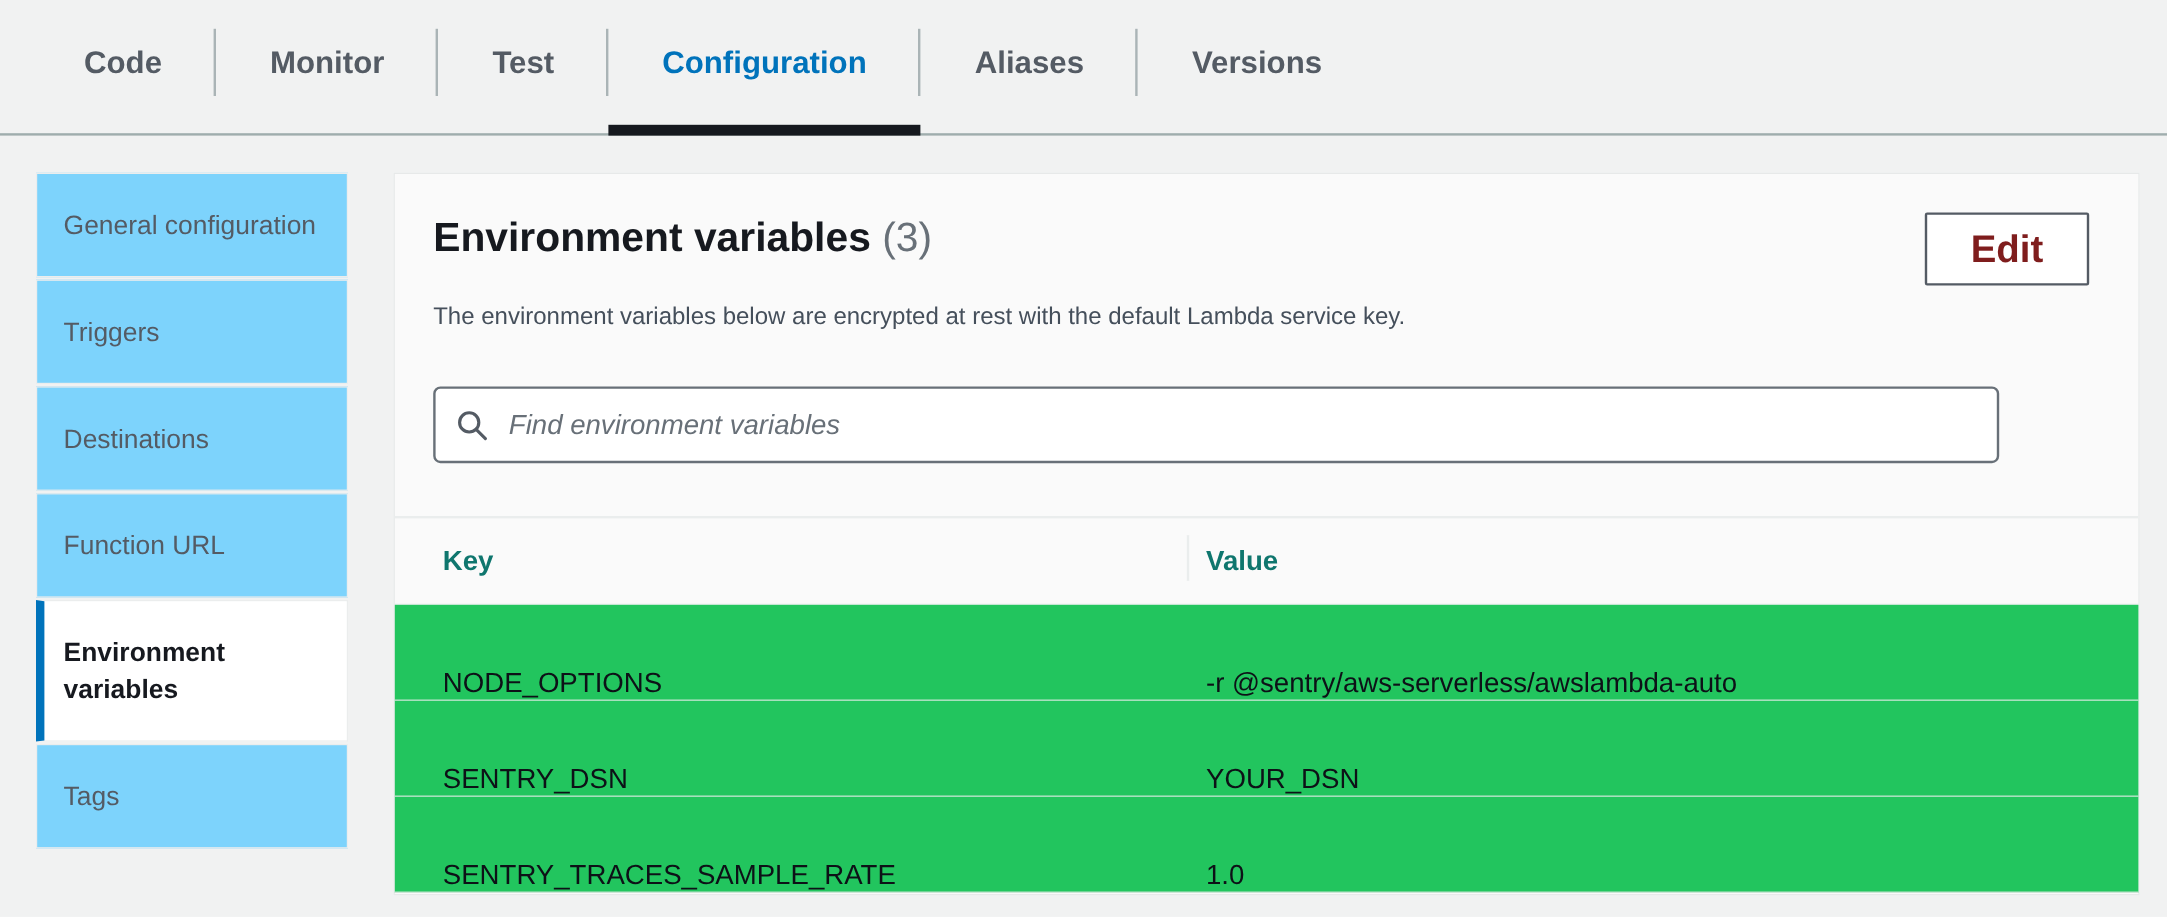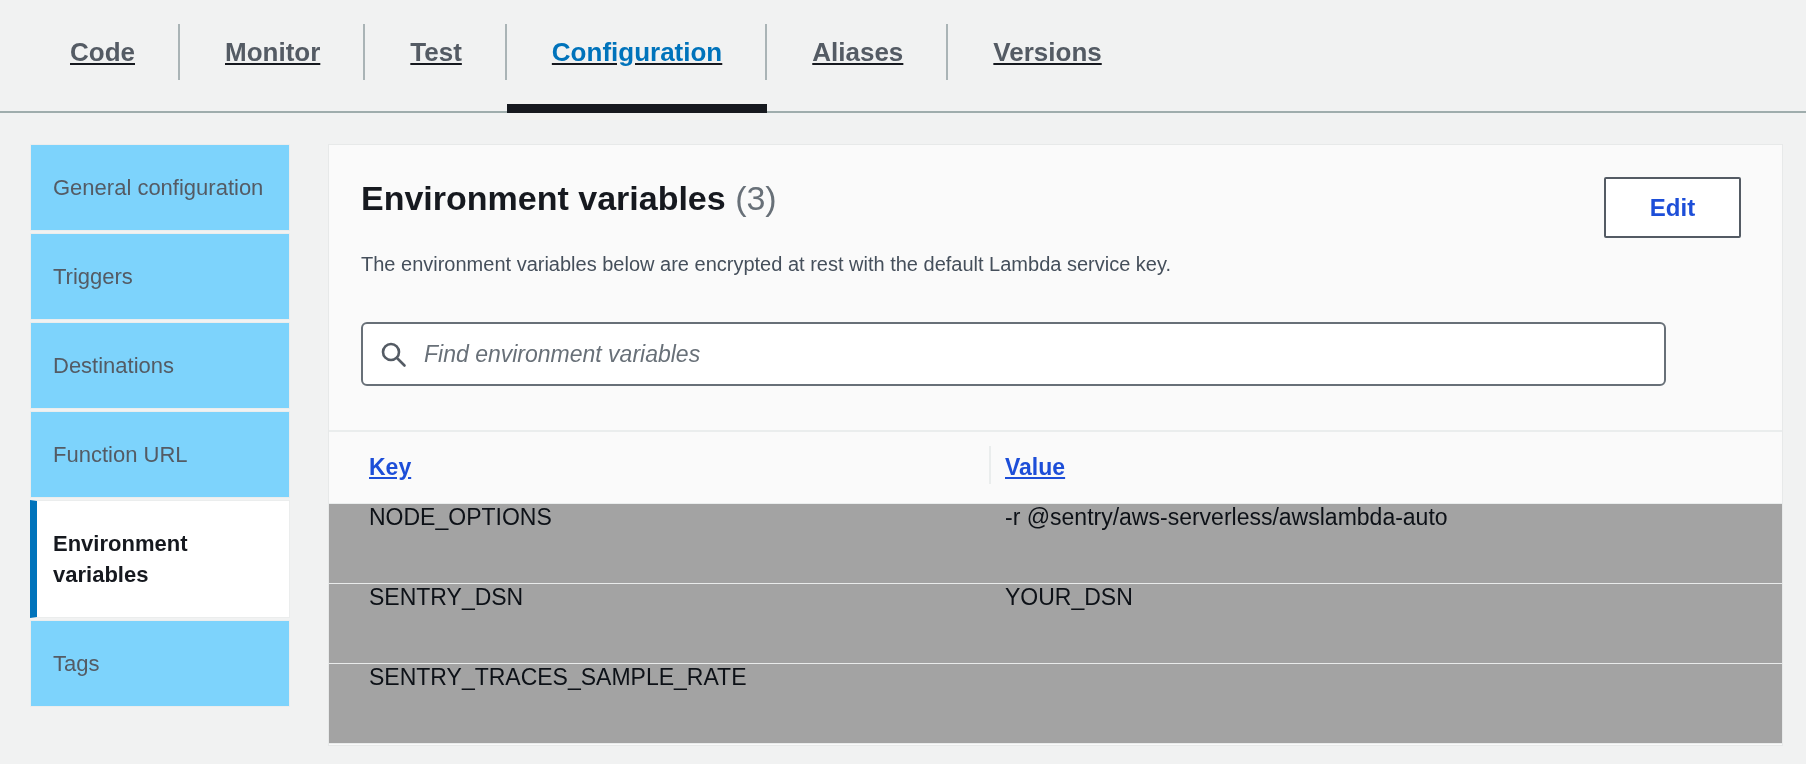--- a/index.html
+++ b/index.html
@@ -6,21 +6,21 @@
   body {
     width: 1806px; height: 764px; overflow: hidden; position: relative;
     background: #f1f2f2;
     font-family: "Liberation Sans", "DejaVu Sans", sans-serif;
     color: #16191f;
   }
 
   
   .tabbar { position: absolute; left: 0; top: 0; width: 1806px; height: 113px; }
   .tabrule { position: absolute; left: 0; top: 111px; width: 100%; height: 2px; background: #9fadad; }
-  .tabs { display: flex; align-items: flex-end; height: 104px; padding-left: 25px; text-decoration: underline; }
+  .tabs { display: flex; align-items: flex-end; height: 104px; padding-left: 25px; }
   .tab {
     position: relative; height: 104px; display: flex; align-items: center;
     padding: 0 45px; font-size: 26px; font-weight: 700; color: #545b64; cursor: pointer;
     white-space: nowrap;
   }
   .tab:not(:last-of-type)::after {
     content: ""; position: absolute; right: 0; top: 24px; height: 56px; width: 2px; background: #aab4b6;
   }
   .tab.active { color: #0073bb; }
   .tab.active::before {
@@ -42,46 +42,46 @@
   
   .panel {
     position: absolute; left: 328px; top: 144px; width: 1455px; height: 602px;
     box-sizing: border-box; background: #fafafa; border: 1px solid #e7e9e9;
   }
   .panel-title { margin: 34px 32px 0; font-size: 34px; line-height: 38px; font-weight: 700; color: #16191f; }
   .panel-title .count { font-weight: 400; color: #687078; }
   .edit-btn {
     position: absolute; top: 32px; right: 41px; width: 137px; height: 61px;
     background: #ffffff; border: 2px solid #545b64; border-radius: 2px;
-    font-family: inherit; font-size: 24px; font-weight: 700; color: #1d4ed8; cursor: pointer;
+    font-family: inherit; font-size: 32px; font-weight: 700; color: #7f1d1d; cursor: pointer;
   }
   .panel-desc { margin: 33px 32px 0; font-size: 20px; line-height: 28px; color: #454f5b; }
 
   .search-box {
     box-sizing: border-box; margin: 44px 32px 0; width: 1305px; height: 64px;
     background: #ffffff; border: 2px solid #687078; border-radius: 6px;
     display: flex; align-items: center; padding: 0 17px; gap: 15px;
   }
   .search-box svg { flex: 0 0 auto; }
   .search-box input {
     flex: 1; border: none; outline: none; background: transparent;
     font-family: inherit; font-size: 23px; color: #16191f;
   }
   .search-box input::placeholder { font-style: italic; color: #687078; opacity: 1; }
 
   .panel-divider { margin-top: 44px; height: 2px; background: #eaeded; }
 
   .thead { display: flex; align-items: center; height: 71px; border-bottom: 1px solid #eaeded; }
   .col-key { box-sizing: border-box; width: 662px; padding-left: 40px; position: relative; }
   .col-val { box-sizing: border-box; flex: 1; padding-left: 14px; }
-  .thead .col-key, .thead .col-val { font-size: 23px; font-weight: 700; color: #1d4ed8; text-decoration: underline; }
+  .thead .col-key, .thead .col-val { font-size: 23px; font-weight: 700; color: #0f766e; }
   .thead .col-key::after {
     content: ""; position: absolute; right: 0; top: -8px; height: 38px; width: 2px; background: #eaeded;
   }
-  .trow { display: flex; align-items: flex-start; height: 79px; background: #a3a3a3; border-bottom: 1px solid #e9ebeb; }
+  .trow { display: flex; align-items: flex-end; height: 79px; background: #22c55e; border-bottom: 1px solid #e9ebeb; }
   .trow .col-key, .trow .col-val { font-size: 23px; color: #0d1117; white-space: nowrap; }
 </style>
 </head>
 <body>
 
 <div class="tabbar">
   <div class="tabs">
 
       <div class="tab">
         <span>Code</span>
@@ -169,15 +169,16 @@
         <div class="col-val">-r @sentry/aws-serverless/awslambda-auto</div>
       </div>
 
       <div class="trow">
         <div class="col-key">SENTRY_DSN</div>
         <div class="col-val">YOUR_DSN</div>
       </div>
 
       <div class="trow">
         <div class="col-key">SENTRY_TRACES_SAMPLE_RATE</div>
+        <div class="col-val">1.0</div>
       </div>
     </div>
 </main>
 
 </body></html>

